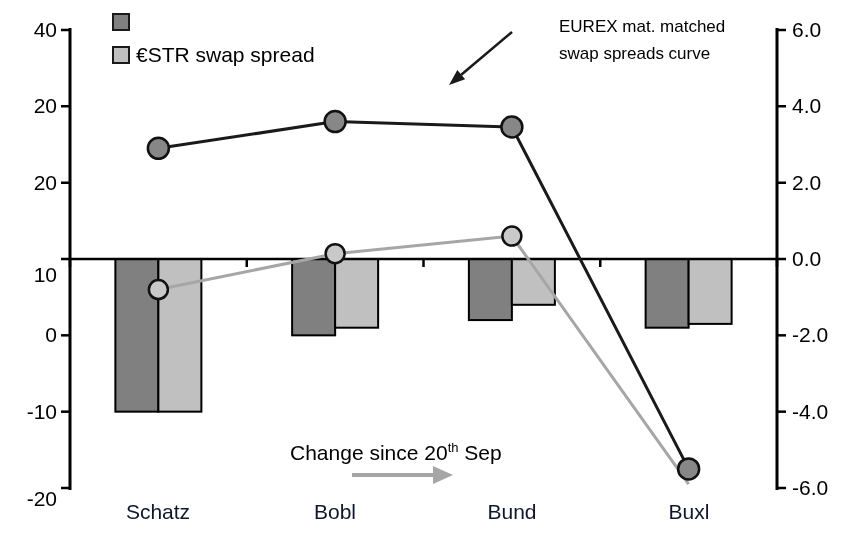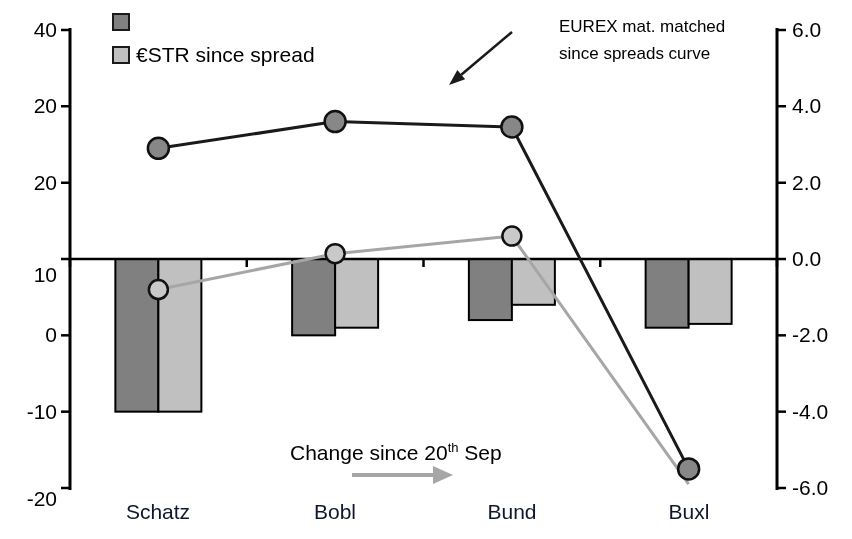--- a/index.html
+++ b/index.html
@@ -111,24 +111,24 @@
   <div class="catlab" style="left:280px">Bobl</div>
   <div class="catlab" style="left:457px">Bund</div>
   <div class="catlab" style="left:634px">Buxl</div>
 
   <div class="legend">
     <div class="legend-row">
       <span class="swatch" style="background: rgb(128, 128, 128);"></span>
     </div>
     <div class="legend-row">
       <span class="swatch" style="background: rgb(192, 192, 192);"></span>
-      <span class="legend-label">€STR since spread</span>
+      <span class="legend-label">€STR swap spread</span>
     </div>
   </div>
 
   <div class="curve-note">
     <div>EUREX mat. matched</div>
-    <div>since spreads curve</div>
+    <div>swap spreads curve</div>
   </div>
 
   <div class="change-note"><span>Change since 20</span><sup>th</sup><span> Sep</span></div>
 
 </div>
 
 </body></html>

